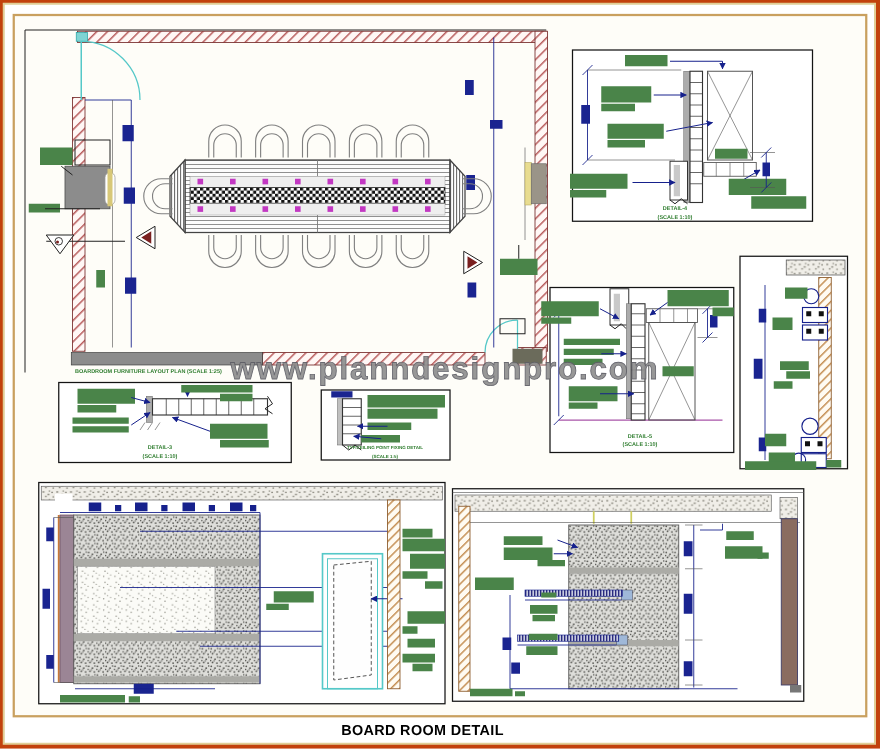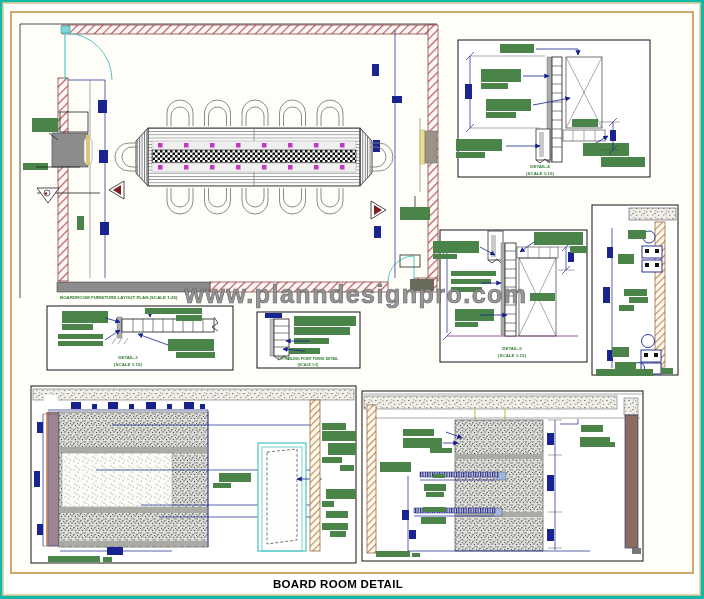--- a/index.html
+++ b/index.html
@@ -1,16 +1,16 @@
 <!DOCTYPE html>
 <html><head>
 <meta charset="utf-8">
 <style>
   html,body{margin:0;padding:0;background:#FFFFFF;}
-  #sheet{position:relative;width:704px;height:599px;background:#14b8a6;overflow:hidden;}
+  #sheet{position:relative;width:704px;height:599px;background:#c2410c;overflow:hidden;}
   svg{display:block;}
   svg text{font-family:"Liberation Sans","DejaVu Sans",sans-serif;}
   .box{fill:#FFFFFF;stroke:#141414;stroke-width:1;}
   .ln{stroke:#222;stroke-width:0.8;fill:none;}
   .thin{stroke:#555;stroke-width:0.5;fill:none;}
   .dim{stroke:#16218C;stroke-width:0.7;fill:none;}
   .ld{stroke:#16218C;stroke-width:0.8;fill:none;marker-end:url(#arr);}
   .ann{fill:#4A8449;}
   .nvy{fill:#1A2490;}
   .cap{fill:#2F7D2F;font-size:4.4px;font-weight:bold;text-anchor:middle;}

